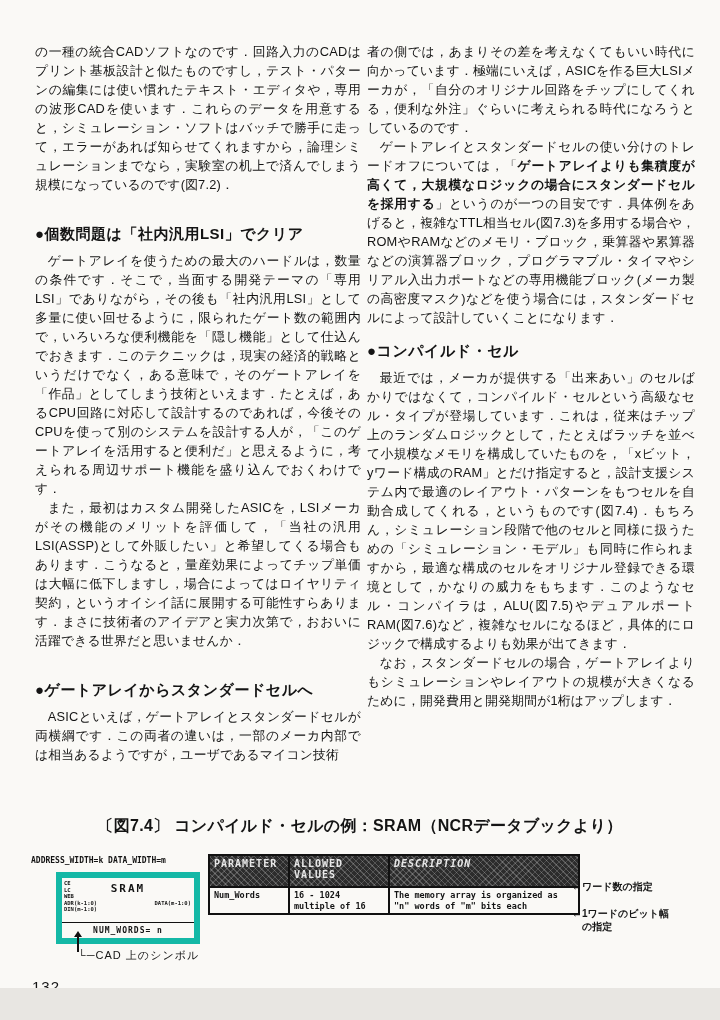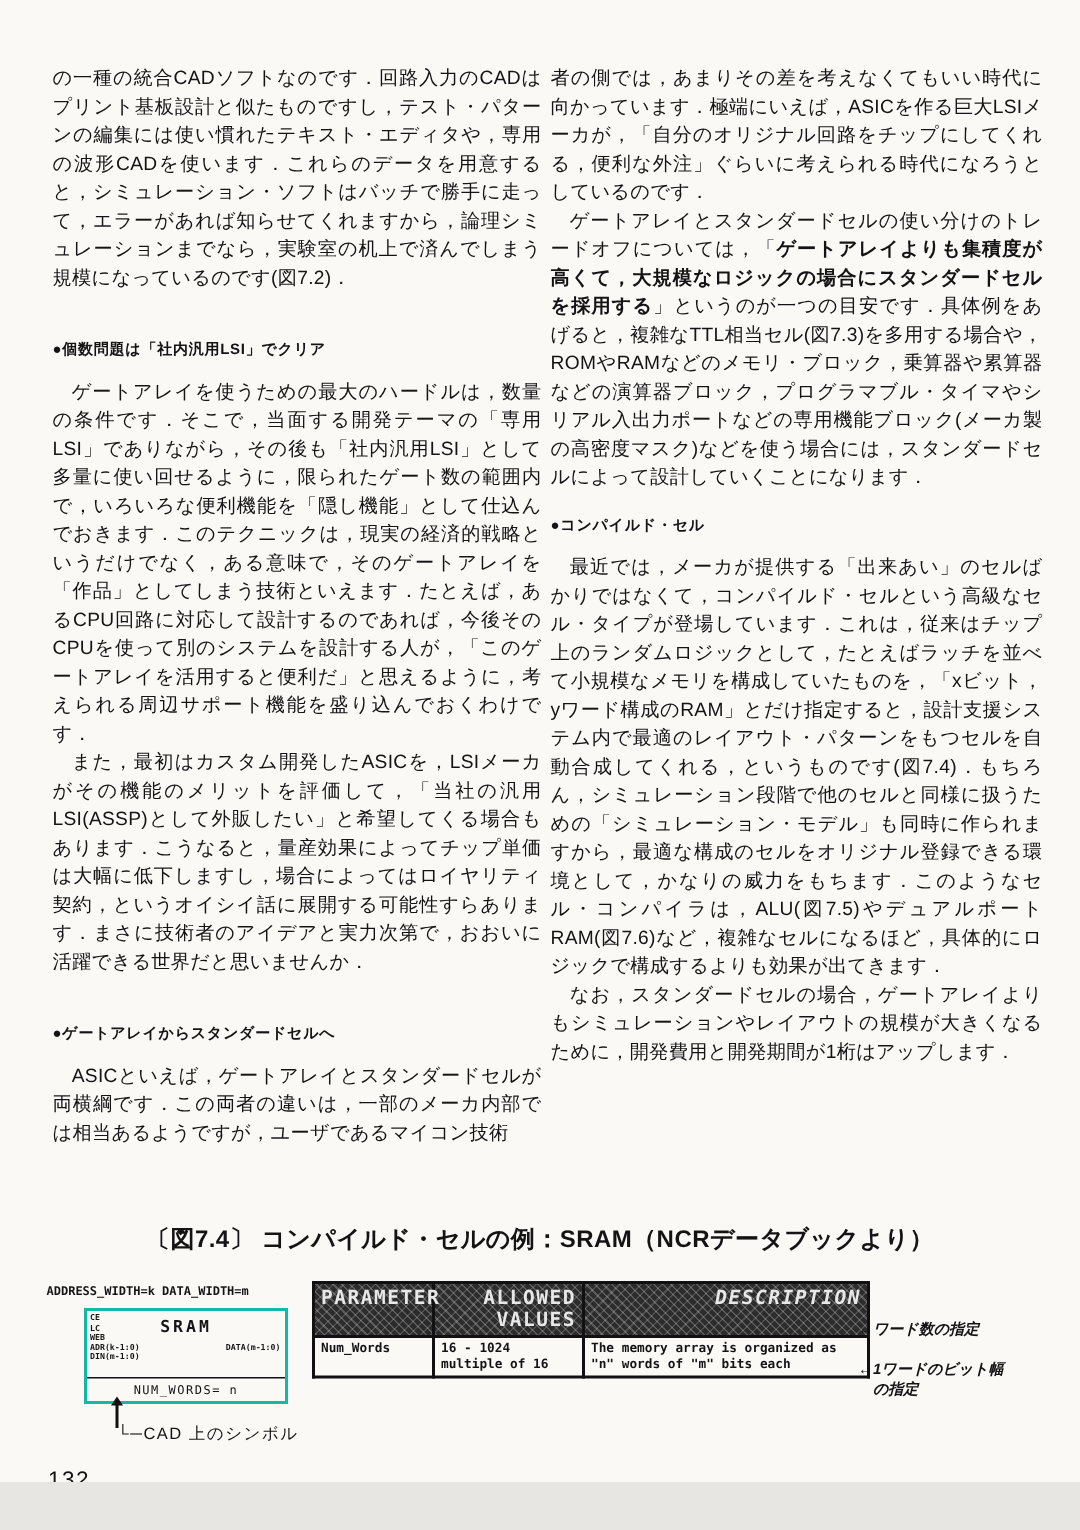--- a/index.html
+++ b/index.html
@@ -19,57 +19,57 @@
     position:absolute;top:42px;
     font-size:12.8px;line-height:19px;
     text-align:justify;
     letter-spacing:0.2px;
   }
   .col-left{left:35px;width:326px;}
   .col-right{left:367px;width:328px;}
   .col p{margin:0;}
   .col p.indent{text-indent:1em;}
   .col h2{
-    font-size:10px;font-weight:bold;margin:30px 0 8px 0;
+    font-size:15px;font-weight:bold;margin:30px 0 8px 0;
     letter-spacing:0.5px;
   }
   .col .first-h{margin-top:14px;}
   b.inline-bold{font-weight:bold;}
   .caption{
     position:absolute;top:816px;left:0;width:720px;
     text-align:center;font-size:16px;font-weight:bold;
     letter-spacing:0.3px;
   }
   
   .fig{position:absolute;left:0;top:848px;width:720px;height:140px;}
   .mono{font-family:"DejaVu Sans Mono",monospace;}
   .sym-header{
     position:absolute;left:31px;top:8px;
     font-size:8px;font-weight:bold;letter-spacing:0;
   }
   .sym-box{
     position:absolute;left:56px;top:24px;width:132px;height:60px;
-    border:2px solid #14b8a6;background:#faf9f6;
+    border:6px solid #14b8a6;background:#faf9f6;
   }
   .sym-title{
     position:absolute;left:0;top:4px;width:100%;text-align:center;
     font-size:11px;font-weight:bold;letter-spacing:2px;
   }
   .sym-pins{
     position:absolute;left:2px;top:2px;
     font-size:5.5px;line-height:6.5px;font-weight:bold;
   }
   .sym-data{
     position:absolute;right:3px;top:22px;
     font-size:5.5px;font-weight:bold;
   }
   .sym-bottom{
     position:absolute;left:0;bottom:0;width:100%;height:15px;
     border-top:1.5px solid #111;
-    font-size:8px;font-weight:normal;text-align:center;line-height:15px;
+    font-size:8px;font-weight:bold;text-align:center;line-height:15px;
     letter-spacing:1px;
   }
   .sym-arrow{
     position:absolute;left:77px;top:88px;width:2px;height:16px;background:#111;
   }
   .sym-arrow:before{
     content:"";position:absolute;left:-3px;top:-5px;
     border-left:4px solid transparent;border-right:4px solid transparent;
     border-bottom:6px solid #111;
   }
@@ -86,33 +86,33 @@
   .tbl td,.tbl th{
     border:2px solid #111;
     padding:2px 4px;vertical-align:top;
   }
   .tbl th{
     height:26px;
     background:#2c2c2c;
     background-image:
       repeating-linear-gradient(45deg, rgba(255,255,255,.22) 0 1px, transparent 1px 4px),
       repeating-linear-gradient(-45deg, rgba(255,255,255,.16) 0 1px, transparent 1px 5px);
-    color:#e8e8e8;font-size:13px;font-weight:bold;
-    text-align:right;letter-spacing:1px;
+    color:#e8e8e8;font-size:10px;font-weight:bold;
+    text-align:left;letter-spacing:1px;
   }
   .tbl td{
     font-size:8.5px;font-weight:bold;line-height:10.5px;
     white-space:pre-line;
   }
   .c1{width:70px;} .c2{width:90px;} .c3{width:180px;font-style:italic;}
   .annos{
     position:absolute;left:572px;top:32px;width:145px;
     font-size:10px;line-height:13px;font-weight:bold;
   }
-  .annos div{margin-bottom:14px;white-space:pre-line;font-style:italic;}
+  .annos div{margin-bottom:14px;white-space:pre-line;}
   .pagenum{
     position:absolute;left:32px;top:978px;
     font-size:15px;letter-spacing:1px;
   }
 </style>
 </head>
 <body>
 
 <div class="page">
 

